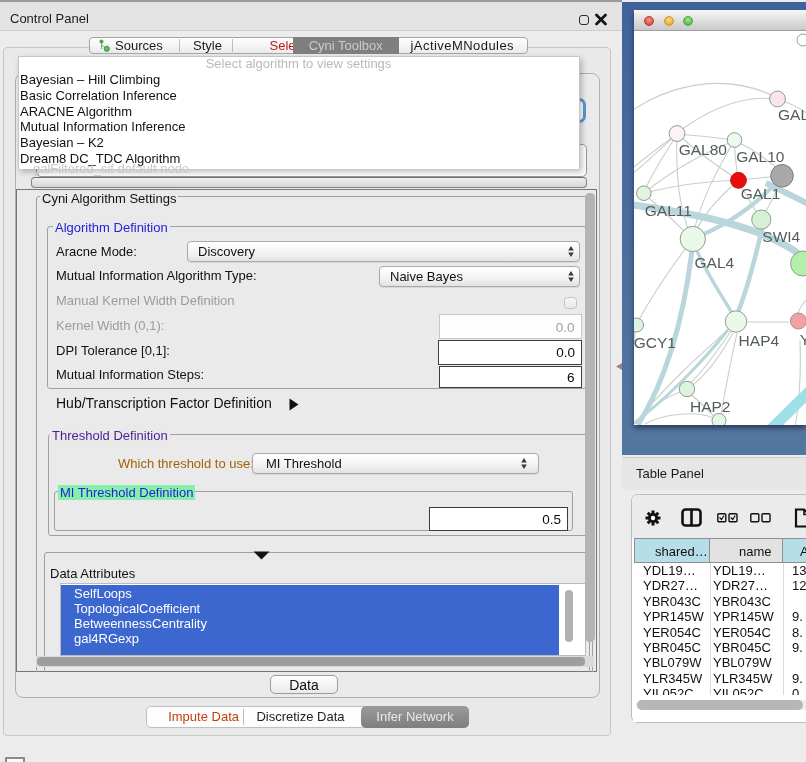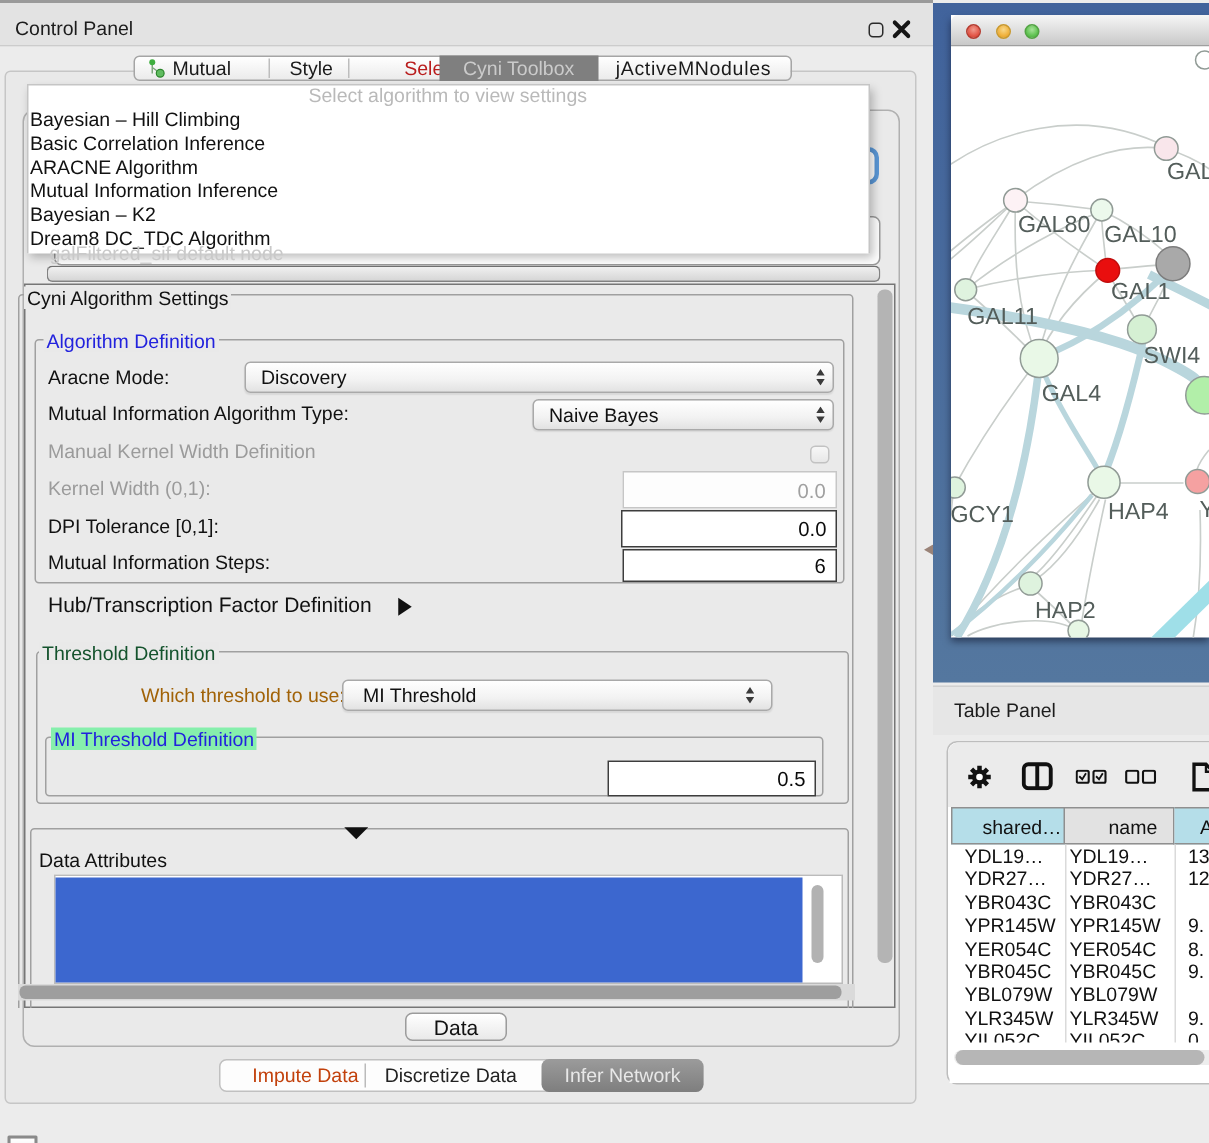--- a/index.html
+++ b/index.html
@@ -27,21 +27,21 @@
 <div class="abs" style="left:0;top:31px;width:622px;height:731px;background:#ececec;"></div>
 
 <div class="abs" style="left:3px;top:47px;width:608px;height:689px;border:1px solid #c6c6c6;border-radius:4px;background:#e9e9e9;"></div>
 
 <div class="abs" style="left:14.5px;top:73px;width:585px;height:625px;border:1px solid #b0b0b0;border-radius:8px;background:#eaeaea;"></div>
 
 <div class="abs" style="left:36px;top:144px;width:551px;height:33px;border:1px solid #999;border-radius:5px;background:#fdfdfd;"></div>
 
 <div class="abs" style="left:15.5px;top:189px;width:581.5px;height:483px;border:1px solid #767676;background:#eaeaea;"></div>
 
-<div class="abs" style="left:10px;top:189px;width:577px;height:483px;overflow:hidden;">
+<div class="abs" style="left:34px;top:189px;width:577px;height:483px;overflow:hidden;">
 
   <div class="abs" style="left:1.5px;top:7px;width:557px;height:900px;border:1px solid #a0a0a0;border-radius:3px;"></div>
   <div class="abs t13" style="left:6px;top:2px;background:#e9e9e9;padding:0 2px;color:#111;">Cyni Algorithm Settings</div>
 
   <div class="abs" style="left:12.5px;top:37px;width:540px;height:163px;border:1px solid #a0a0a0;border-radius:3px;"></div>
   <div class="abs t13 b" style="left:19px;top:31px;background:#e9e9e9;padding:0 2px;color:#2222dd;">Algorithm Definition</div>
 
   <div class="abs t13 b" style="left:22px;top:55px;color:#111;">Aracne Mode:</div>
   <div class="abs t13 b" style="left:22px;top:79px;color:#111;">Mutual Information Algorithm Type:</div>
   <div class="abs t13 b" style="left:22px;top:104px;color:#9b9b9b;">Manual Kernel Width Definition</div>
@@ -66,41 +66,42 @@
   <div class="abs" style="left:405px;top:125px;width:142.5px;height:25px;border:1px solid #c6c6c6;background:#fdfdfd;color:#a0a0a0;text-align:right;padding:5px 6px 0 0;font-size:13.5px;line-height:15px;">0.0</div>
   <div class="abs" style="left:404px;top:151px;width:144px;height:24.5px;border:1.7px solid #3d3d3d;background:#fff;color:#0a0a0a;text-align:right;padding:4px 6px 0 0;font-size:13.5px;line-height:15px;">0.0</div>
   <div class="abs" style="left:405px;top:176.5px;width:142.5px;height:22.5px;border:1.7px solid #3d3d3d;background:#fff;color:#0a0a0a;text-align:right;padding:3px 6px 0 0;font-size:13.5px;line-height:15px;">6</div>
 
   <div class="abs" style="left:22px;top:206px;color:#111;font-size:14px;line-height:16px;">Hub/Transcription Factor Definition</div>
   <svg class="abs" style="left:254px;top:209px;" width="11" height="13" viewBox="0 0 11 13">
         <path d="M1.5 0.5 L10.5 6.5 L1.5 12.5 Z" fill="#111"></path>
       </svg>
 
   <div class="abs" style="left:13.5px;top:245px;width:542px;height:102px;border:1px solid #a0a0a0;border-radius:3px;"></div>
-  <div class="abs t13 b" style="left:16px;top:239px;background:#e9e9e9;padding:0 2px;color:#14532d;">Threshold Definition</div>
+  <div class="abs t13 b" style="left:16px;top:239px;background:#e9e9e9;padding:0 2px;color:#4c1d95;">Threshold Definition</div>
 
   <div class="abs t13 b" style="left:51px;top:267px;color:#a16207;margin-left:33px;">Which threshold to use:</div>
   <div class="abs combo" style="left:218px;top:264px;width:287px;height:21px;"></div>
   <div class="abs t13" style="left:232px;top:267px;color:#111;">MI Threshold</div>
   <svg class="abs arr" style="left:487px;top:269px;width:6px;height:11px;" viewBox="0 0 6 11">
         <path d="M3 0 L5.8 4.4 H0.2 Z M3 11 L0.2 6.6 H5.8 Z" fill="#3a3a3a"></path>
       </svg>
 
   <div class="abs" style="left:20px;top:302px;width:519px;height:40px;border:1px solid #a0a0a0;border-radius:3px;"></div>
   <div class="abs t13 b" style="left:24px;top:296px;background:#86efac;padding:0 2px;color:#2222dd;">MI Threshold Definition</div>
   <div class="abs" style="left:395px;top:318px;width:139px;height:24px;border:1.7px solid #3d3d3d;background:#fff;color:#0a0a0a;text-align:right;padding:4px 6px 0 0;font-size:13.5px;line-height:15px;">0.5</div>
 
   <div class="abs" style="left:10px;top:363px;width:546px;height:300px;border:1px solid #a0a0a0;border-radius:3px;"></div>
   <svg class="abs" style="left:219px;top:361.5px;" width="17" height="9" viewBox="0 0 17 9">
         <path d="M0.5 0.5 L16.5 0.5 L8.5 8.5 Z" fill="#111"></path>
       </svg>
   <div class="abs t13 b" style="left:16px;top:377px;color:#111;">Data Attributes</div>
 
   <div class="abs" style="left:26px;top:394px;width:526px;height:73px;background:#ffffff;border:1px solid #bbb;"></div>
   <div class="abs" style="left:27px;top:396px;width:498px;height:70px;background:#3c67cf;"></div>
+  <div class="abs t13" style="left:40px;top:397px;color:#fff;">SelfLoops<br>TopologicalCoefficient<br>BetweennessCentrality<br>gal4RGexp</div>
 
   <div class="abs" style="left:531px;top:401px;width:7.5px;height:52px;background:#b2b2b2;border-radius:4px;"></div>
 
   <div class="abs" style="left:2px;top:467px;width:558px;height:11px;background:#dadada;"></div>
   <div class="abs" style="left:3px;top:468px;width:548px;height:9px;background:#9e9e9e;border-radius:4px;"></div>
 </div>
 
 <div class="abs" style="left:585px;top:193px;width:9.5px;height:449px;background:#b4b4b4;border-radius:4.5px;"></div>
 
 <div class="abs" style="left:270px;top:675px;width:68px;height:19px;border:1px solid #9c9c9c;border-radius:5px;background:linear-gradient(#ffffff,#e9e9e9);"></div>
@@ -123,21 +124,21 @@
 
 <div class="abs t13" style="left:33px;top:160.5px;color:#c9c9c9;">galFiltered_sif default node</div>
 <div class="abs" style="left:31px;top:176.5px;width:556px;height:11px;border:1px solid #828282;border-top-color:#6f6f6f;border-radius:4px;background:linear-gradient(#f0f0f0,#d6d6d6);"></div>
 
 <div class="abs" style="left:88.5px;top:37px;width:439px;height:17px;border:1px solid #a5a5a5;border-radius:4px;background:linear-gradient(#ffffff,#ebebeb);"></div>
 <svg class="abs" style="left:99px;top:39px;" width="11" height="13" viewBox="0 0 11 13">
  <path d="M2.5 2.5 V10 M2.5 6 L7.5 9.5" stroke="#7ea87e" stroke-width="1"></path>
  <circle cx="2.5" cy="2.5" r="2" fill="#3fae3f"></circle>
       <circle cx="7.8" cy="9.8" r="2.6" fill="#60bc60" stroke="#2c862c" stroke-width="0.8"></circle>
 </svg>
-<div class="abs t13" style="left:115px;top:38px;color:#1a1a1a;">Mutual</div>
+<div class="abs t13" style="left:115px;top:38px;color:#1a1a1a;">Sources</div>
 <div class="abs" style="left:179px;top:39px;width:1px;height:13px;background:#bdbdbd;"></div>
 <div class="abs t13" style="left:193px;top:38px;color:#1a1a1a;">Style</div>
 <div class="abs" style="left:232px;top:39px;width:1px;height:13px;background:#bdbdbd;"></div>
 <div class="abs t13" style="left:245.5px;top:38px;color:#b91c1c;margin-left:24px;">Select</div>
 <div class="abs" style="left:292.5px;top:37px;width:106.5px;height:17px;background:#7f7f7f;"></div>
 <div class="abs t13" style="left:292.5px;top:38px;width:106.5px;text-align:center;color:#cbcbcb;">Cyni Toolbox</div>
 <div class="abs t13" style="left:410.5px;top:38px;color:#1a1a1a;letter-spacing:0.45px;">jActiveMNodules</div>
 
 <svg class="abs" style="left:615.5px;top:363px;" width="6" height="7" viewBox="0 0 6 7">
       <path d="M6 0 L0 3.5 L6 7 Z" fill="#9a8378"></path>

